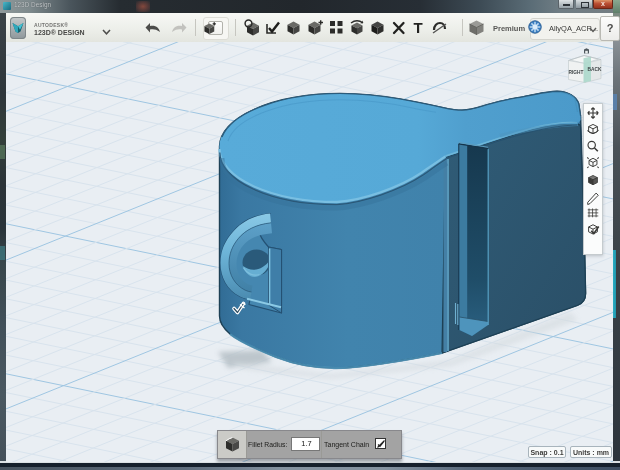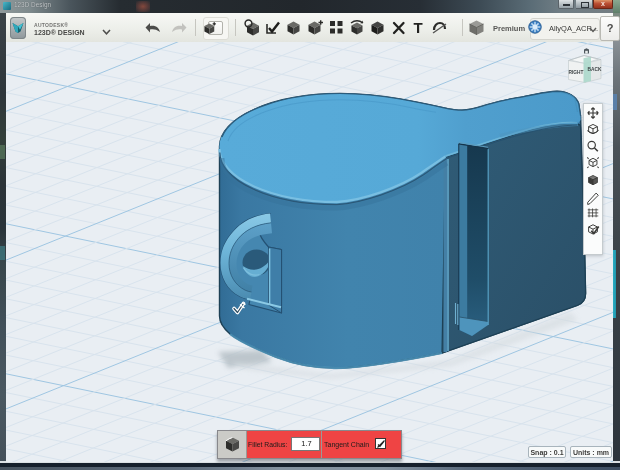--- a/index.html
+++ b/index.html
@@ -437,21 +437,21 @@
         <path d="M1,2 L13,2 M1,5.5 L13,5.5 M1,9 L13,9 M2.5,0.5 L2.5,10.5 M6.5,0.5 L6.5,10.5 M10.5,0.5 L10.5,10.5" stroke-width="0.9"></path>
       </g>
 
     <g transform="translate(3,136)">
         <path d="M7,1 L12,3.5 L7,6 L2,3.5 Z M2,3.5 L2,9 L7,11.5 L7,6 M12,3.5 L12,9 L7,11.5" stroke-width="1.1"></path>
         <path d="M5,8 L8,11 L13.5,3" stroke-width="1.8"></path>
       </g>
   </g>
 </svg>
 
-<div class="abs" style="left:217px;top:430px;width:183px;height:27px;background:#ef4444;border:1px solid #88888c;box-sizing:content-box;box-shadow:0 3px 3px rgba(70,76,82,.45);text-align:center;">
+<div class="abs" style="left:217px;top:430px;width:183px;height:27px;background:#a3a3a3;border:1px solid #88888c;box-sizing:content-box;box-shadow:0 3px 3px rgba(70,76,82,.45);text-align:center;">
   <div class="abs" style="left:0;top:0;width:28px;height:27px;background:#cbcbc7;border-right:1px solid #9a9a96;"></div>
   <svg class="abs" style="left:7px;top:6px" width="15" height="15" viewBox="0 0 15 15">
     <path d="M7.5,0.5 L14,3.8 L7.5,7.1 L1,3.8 Z" fill="#6a6a66"></path>
     <path d="M1,3.8 L7.5,7.1 L7.5,14.5 L1,11.2 Z" fill="#2e2e2c"></path>
     <path d="M7.5,7.1 L14,3.8 L14,11.2 L7.5,14.5 Z" fill="#494947"></path>
     <path d="M1,3.8 Q4,1.5 7.5,0.5" stroke="#fff" stroke-width="1" fill="none"></path>
   </svg>
   <div class="abs" style="left:30px;top:9.5px;font-size:6.8px;color:#1c1c1a;">Fillet Radius:</div>
   <div class="abs" style="left:73px;top:6px;width:25px;height:12px;background:#fff;border:1px solid #777;font-size:7.5px;color:#111;padding-left:2px;line-height:12px;">1.7</div>
   <div class="abs" style="left:103px;top:0;width:1px;height:27px;background:#9a9a96;"></div>

